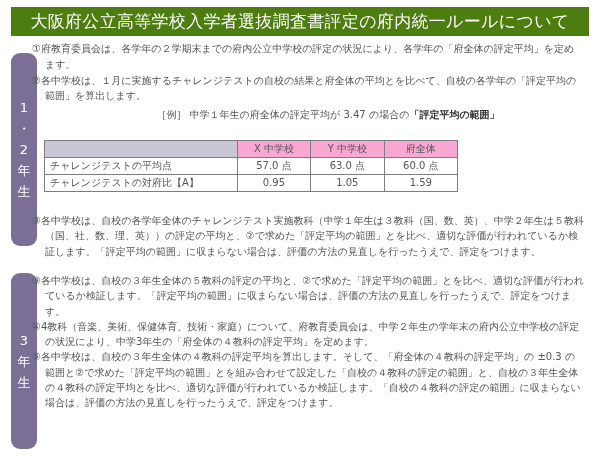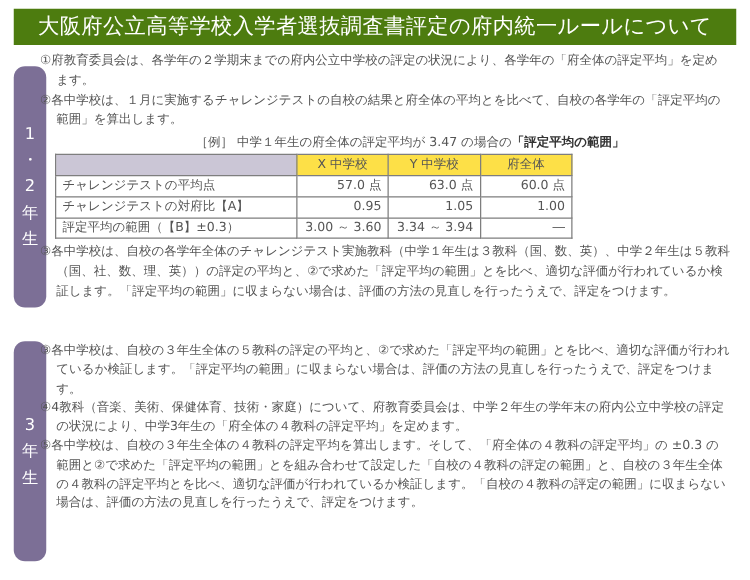--- a/index.html
+++ b/index.html
@@ -29,43 +29,43 @@
     .tab-12 { top: 53px; height: 193px; }
     .tab-3 { top: 273px; height: 176px; }
     .section {
       position: absolute; left: 32px; width: 552px;
       font-size: 10px; line-height: 15.8px; color: #555;
     }
     .sec-12 { top: 41px; }
     .sec-3 { top: 273px; line-height: 15.3px; }
     .item { padding-left: 13px; text-indent: -13px; }
     .caption {
-      text-align: center; font-size: 10px; margin-top: 4px; margin-bottom: 1px; line-height: 14px;
+      text-align: center; font-size: 10px; margin-top: 4px; margin-bottom: 18px; line-height: 14px;
       padding-left: 40px;
     }
     .caption b { font-weight: bold; color: #333; }
     table.example {
       margin-left: 12px;
       border-collapse: collapse;
       font-size: 10px;
       color: #555;
       width: 414px;
     }
     table.example th, table.example td {
       border: 1px solid #7e7e7e;
       height: 16.5px;
       padding: 0 5px;
       font-weight: normal;
     }
-    table.example thead th { background: #fde047; text-align: center; }
+    table.example thead th { background: #f9a8d4; text-align: center; }
     table.example thead th.corner { background: #cbc6d6; }
     table.example td.rowlabel { text-align: left; width: 168px; line-height: 13px; }
-    table.example td.val { text-align: right; width: 64px; }
+    table.example td.val { text-align: center; width: 64px; }
     table.example tr.tall td { height: 30px; }
-    .after-table { margin-top: 3px; }
+    .after-table { margin-top: 21px; }
   </style>
 </head>
 <body>
 
 <div class="page">
 
   <div class="title-bar">大阪府公立高等学校入学者選抜調査書評定の府内統一ルールについて</div>
 
   <div class="grade-tab tab-12">
     <span>1</span>
@@ -96,27 +96,21 @@
         <tr>
           <td class="rowlabel">チャレンジテストの平均点</td>
           <td class="val">57.0 点</td>
           <td class="val">63.0 点</td>
           <td class="val">60.0 点</td>
         </tr>
         <tr>
           <td class="rowlabel">チャレンジテストの対府比【A】</td>
           <td class="val">0.95</td>
           <td class="val">1.05</td>
-          <td class="val">1.00</td>
-        </tr>
-        <tr>
-          <td class="rowlabel">評定平均の範囲（【B】±0.3）</td>
-          <td class="val">3.00 ～ 3.60</td>
-          <td class="val">3.34 ～ 3.94</td>
-          <td class="val">―</td>
+          <td class="val">1.59</td>
         </tr>
       </tbody>
     </table>
 
     <p class="item after-table">③各中学校は、自校の各学年全体のチャレンジテスト実施教科（中学１年生は３教科（国、数、英）、中学２年生は５教科（国、社、数、理、英））の評定の平均と、②で求めた「評定平均の範囲」とを比べ、適切な評価が行われているか検証します。「評定平均の範囲」に収まらない場合は、評価の方法の見直しを行ったうえで、評定をつけます。</p>
   </div>
 
   <div class="grade-tab tab-3">
     <span>3</span>
     <span>年</span>

